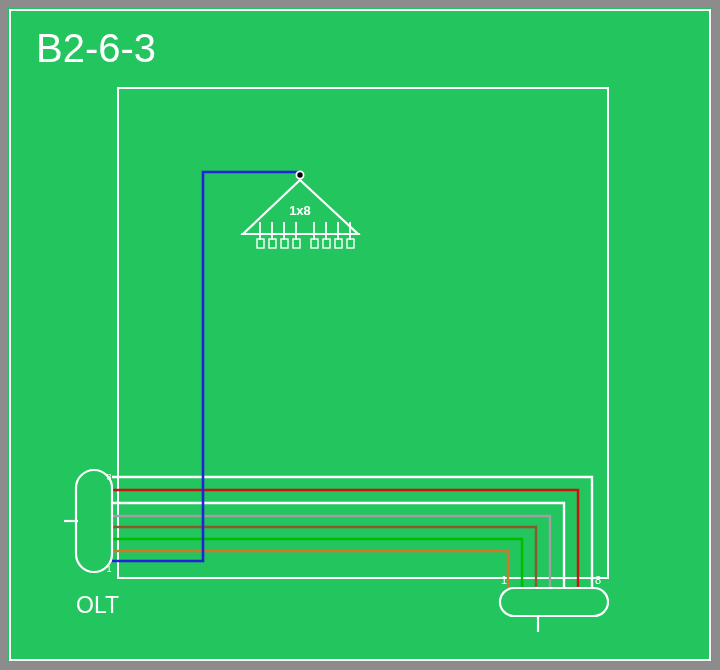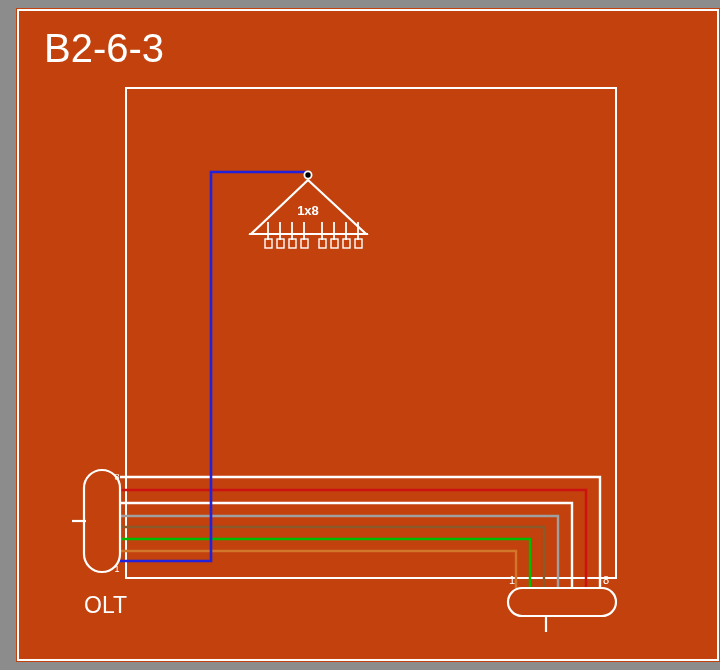--- a/index.html
+++ b/index.html
@@ -15,25 +15,25 @@
   }
   #app {
     position: relative;
     width: 720px;
     height: 670px;
     background: #8c8c8c;
     box-sizing: border-box;
   }
   #canvas {
     position: absolute;
-    left: 16px;
+    left: 8px;
     top: 8px;
     width: 704px;
     height: 654px;
-    background: #c2410c;
+    background: #22c55e;
     overflow: hidden;
   }
   #diagram-svg {
     position: absolute;
     left: 0;
     top: 0;
     display: block;
   }
   .title-text {
     font-family: "Liberation Sans", sans-serif;

